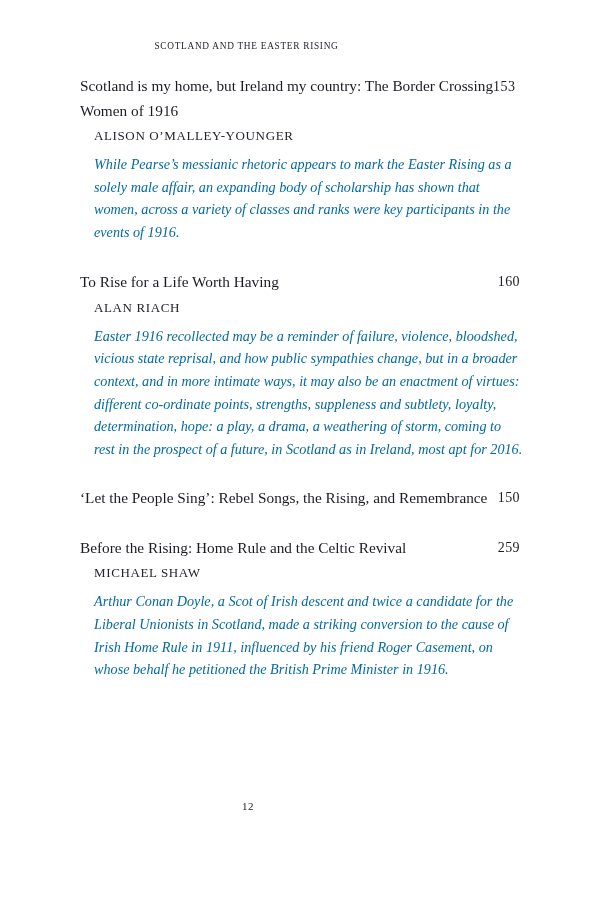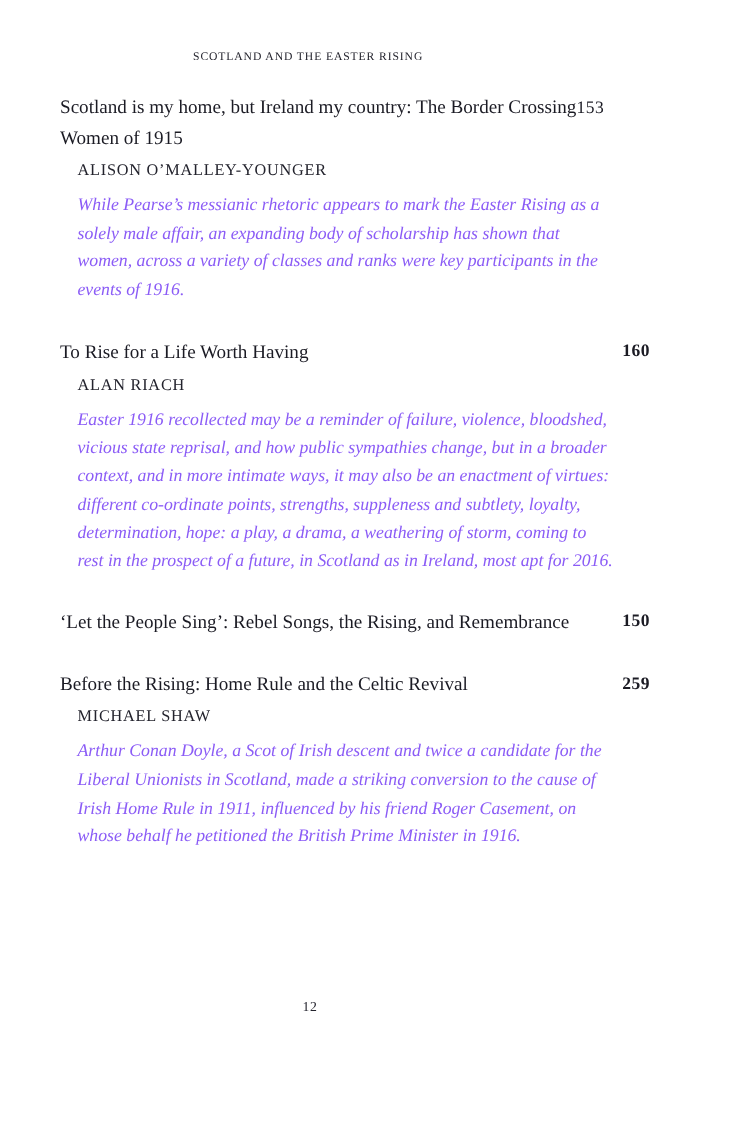--- a/index.html
+++ b/index.html
@@ -42,20 +42,21 @@
   
   .content {
     position: absolute;
     left: 48px;
     top: 74px;
     width: 472px;
   }
 
   .entry {
     margin-bottom: 26px;
+    margin-left: 32px;
   }
   .entry:last-of-type { margin-bottom: 0; }
 
   
   .entry-title {
     position: relative;
     font-size: 15.3px;
     line-height: 23.5px;
     color: #1b1b24;
     padding-right: 0;
@@ -74,40 +75,39 @@
   }
   
   .pagenum-right {
     position: absolute;
     right: 0;
     top: 0;
     font-size: 14px;
     letter-spacing: 0.4px;
     width: 44px;
     text-align: right;
-    font-weight: bold;
   }
 
   .entry-author {
     margin-top: 6px;
     margin-left: 14px;
     font-size: 13px;
     letter-spacing: 0.62px;
     text-transform: uppercase;
     color: #23232d;
   }
 
   .entry-abstract {
     margin-top: 9px;
     margin-left: 14px;
     width: 430px;
     font-style: italic;
     font-size: 14.2px;
     line-height: 22.6px;
-    color: #8b5cf6;
+    color: #0369a1;
   }
 
   
   .entry.e1 { margin-bottom: 27px; }
   .entry.e2 { margin-bottom: 26px; }
   .entry.e3 { margin-bottom: 26px; }
 
   .entry.e3 .entry-abstract { margin-top: 7px; }
 
   
@@ -127,21 +127,21 @@
 
 <div class="page">
 
   <div class="running-head">Scotland and the Easter Rising</div>
 
   <div class="content">
 
     <div class="entry e1">
       <div class="entry-title justified">
         <span class="title-text">Scotland is my home, but Ireland my country: The Border Crossing</span><span class="pagenum-inline">153</span><br>
-        <span class="title-text">Women of 1915</span>
+        <span class="title-text">Women of 1916</span>
       </div>
       <div class="entry-author">Alison O’Malley-Younger</div>
       <div class="entry-abstract">While Pearse’s messianic rhetoric appears to mark the Easter Rising as a solely male affair, an expanding body of scholarship has shown that women, across a variety of classes and ranks were key participants in the events of 1916.</div>
     </div>
 
     <div class="entry e2">
       <div class="entry-title">
         <span class="title-text">To Rise for a Life Worth Having</span>
         <span class="pagenum-right">160</span>
       </div>

